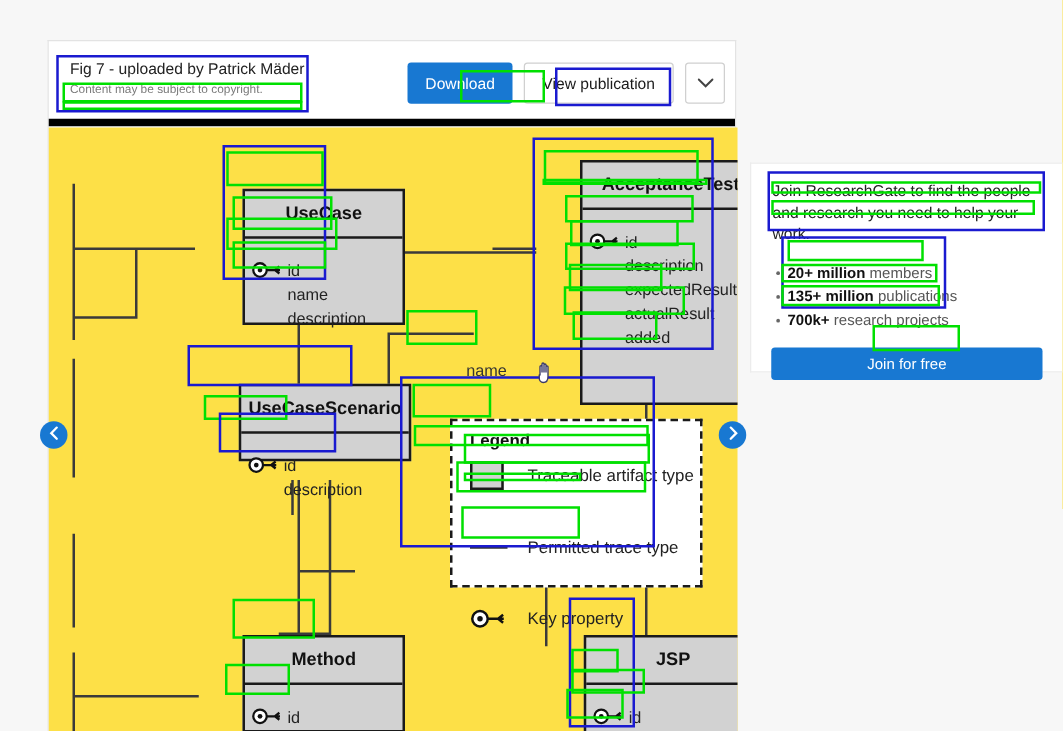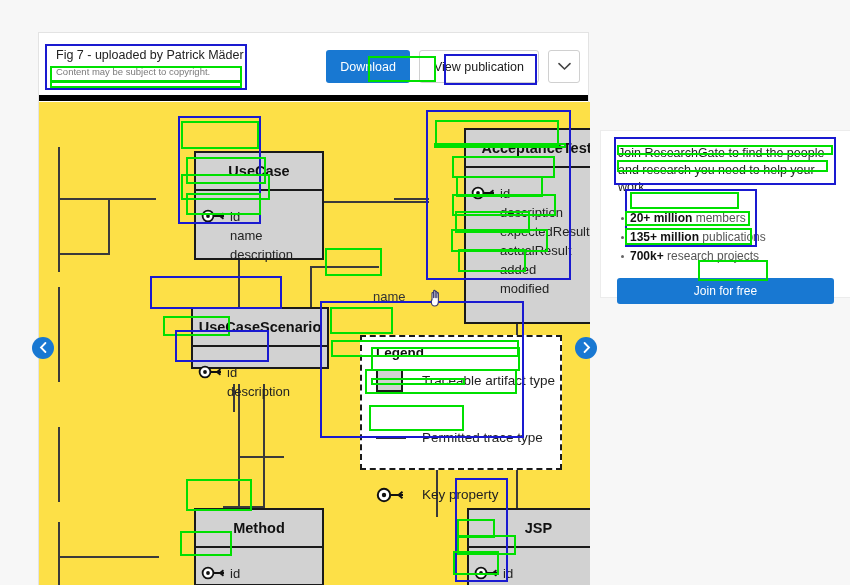--- a/index.html
+++ b/index.html
@@ -238,21 +238,20 @@
                 <circle cx="7" cy="7" r="1.9" fill="#111"></circle>
                 <path d="M12 7 H23 M19 7 L22.5 4.2 M19 7 L22.5 9.8" stroke="#111" stroke-width="1.8" fill="none"></path>
               </svg>
           </span>
           <span>id</span>
         </div>
         <div class="ent-field">description</div>
         <div class="ent-field">expectedResult</div>
         <div class="ent-field">actualResult</div>
         <div class="ent-field">added</div>
-        <div class="ent-field">modified</div>
       </div>
     </div>
 
     <div class="entity" style="left:152px; top:205px; width:138px; height:62px;">
       <div class="ent-title">UseCaseScenario</div>
       <div class="ent-fields">
         <div class="ent-field keyed">
           <span class="key-ico">
             <svg width="26" height="14" viewBox="0 0 26 14">
                 <circle cx="7" cy="7" r="5.4" fill="#fff" stroke="#111" stroke-width="1.8"></circle>

